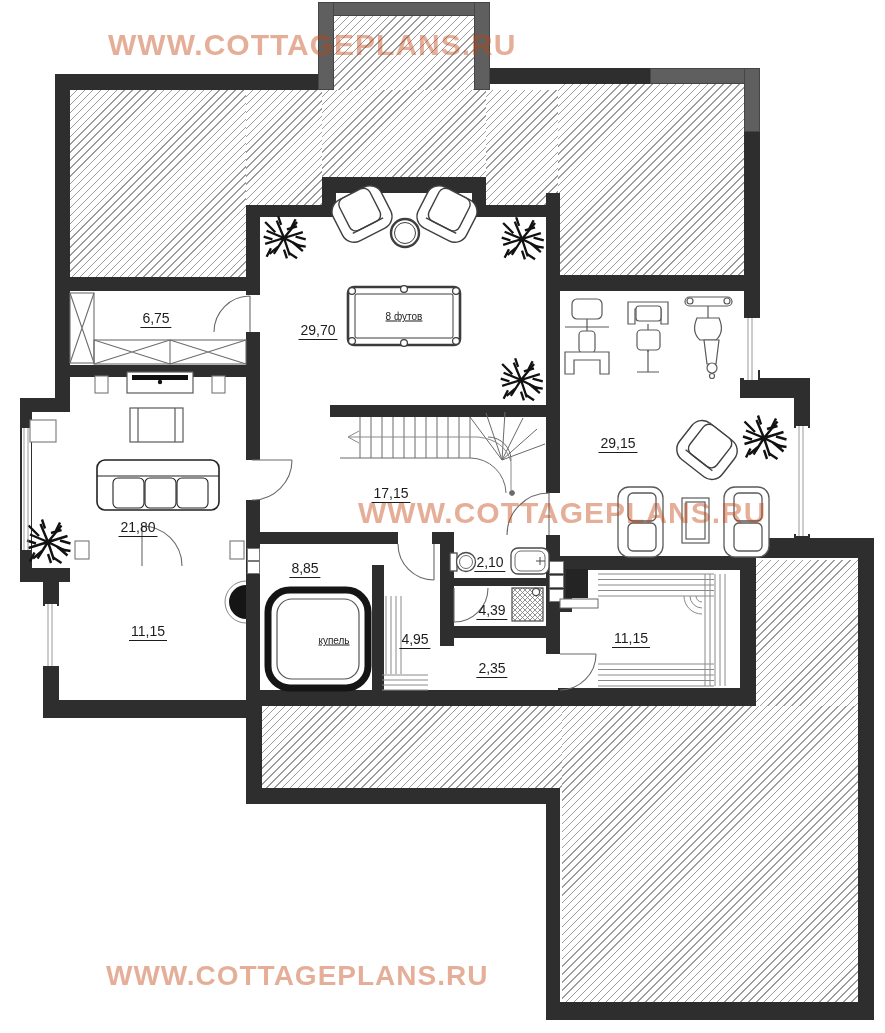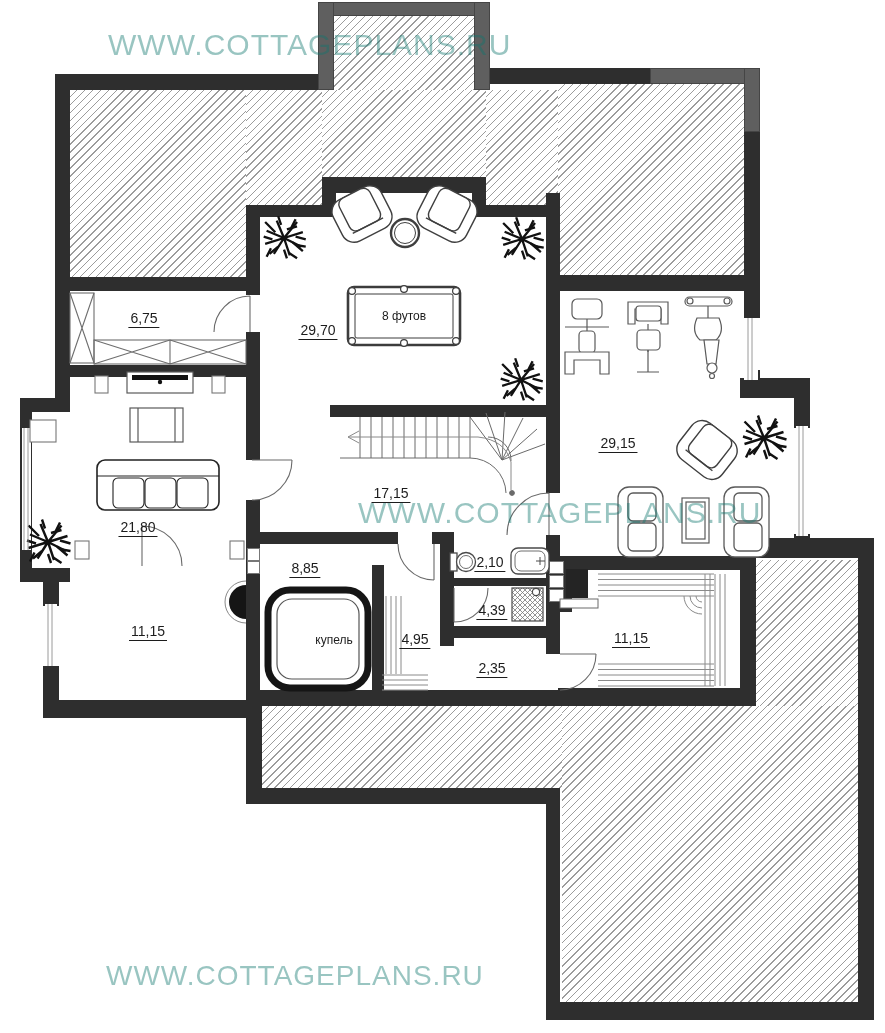--- a/index.html
+++ b/index.html
@@ -9,23 +9,23 @@
      repeating-linear-gradient(135deg,#ffffff 0px,#ffffff 4.6px,#9c9c9c 4.6px,#9c9c9c 5.6px);}
   .w{position:absolute;background:#2e2e2e;z-index:2;}
   .wg{position:absolute;background:#5f5f5f;z-index:2;box-shadow:inset 0 0 0 1px #454545;}
   .win{position:absolute;background:#ffffff;z-index:3;}
   .sq{position:absolute;background:#ffffff;border:1px solid #777;z-index:3;}
   svg.fx{position:absolute;left:0;top:0;z-index:4;pointer-events:none;}
   .lbl{position:absolute;z-index:5;transform:translate(-50%,-50%);
        font-size:14px;color:#1c1c1c;white-space:nowrap;}
   .lbl .u{border-bottom:1.2px solid #1c1c1c;padding:0 2px 1px 2px;}
   .plain{border-bottom:none !important;}
-  .big{font-size:12px;}
-  .wm{position:absolute;z-index:6;font-weight:normal;font-size:30px;letter-spacing:1px;
-      color:#0f766e;opacity:0.42;white-space:nowrap;}
+  .big{font-size:10px;text-decoration:underline;}
+  .wm{position:absolute;z-index:6;font-weight:bold;font-size:30px;letter-spacing:1px;
+      color:#c2410c;opacity:0.42;white-space:nowrap;}
 </style>
 </head>
 <body>
 
 <div id="plan">
 
   <div class="hatch" style="left:62px;top:90px;width:184px;height:187px;"></div>
   <div class="hatch" style="left:246px;top:90px;width:76px;height:115px;"></div>
   <div class="hatch" style="left:322px;top:90px;width:164px;height:87px;"></div>
   <div class="hatch" style="left:486px;top:90px;width:72px;height:115px;"></div>
@@ -276,21 +276,21 @@
     </g>
 
     <g stroke="#8e8e8e" stroke-width="0.9" fill="none">
       <path d="M748,318 V380 M752,318 V380"></path>
       <path d="M799,426 V536 M803,426 V536"></path>
       <path d="M24,428 V550 M28,428 V550"></path>
       <path d="M48,604 V666 M52,604 V666"></path>
     </g>
   </svg>
 
-  <div class="lbl" style="left:144px;top:318px;"><span class="u">6,75</span></div>
+  <div class="lbl" style="left:156px;top:318px;"><span class="u">6,75</span></div>
   <div class="lbl" style="left:318px;top:330px;"><span class="u">29,70</span></div>
   <div class="lbl big" style="left:404px;top:316px;"><span class="plain">8 футов</span></div>
   <div class="lbl" style="left:391px;top:493px;text-align:right;"><span class="u">17,15</span></div>
   <div class="lbl" style="left:618px;top:443px;"><span class="u">29,15</span></div>
   <div class="lbl" style="left:138px;top:527px;"><span class="u">21,80</span></div>
   <div class="lbl" style="left:490px;top:562px;"><span class="u">2,10</span></div>
   <div class="lbl" style="left:305px;top:568px;"><span class="u">8,85</span></div>
   <div class="lbl big" style="left:334px;top:640px;"><span class="plain">купель</span></div>
   <div class="lbl" style="left:415px;top:639px;"><span class="u">4,95</span></div>
   <div class="lbl" style="left:492px;top:610px;"><span class="u">4,39</span></div>

